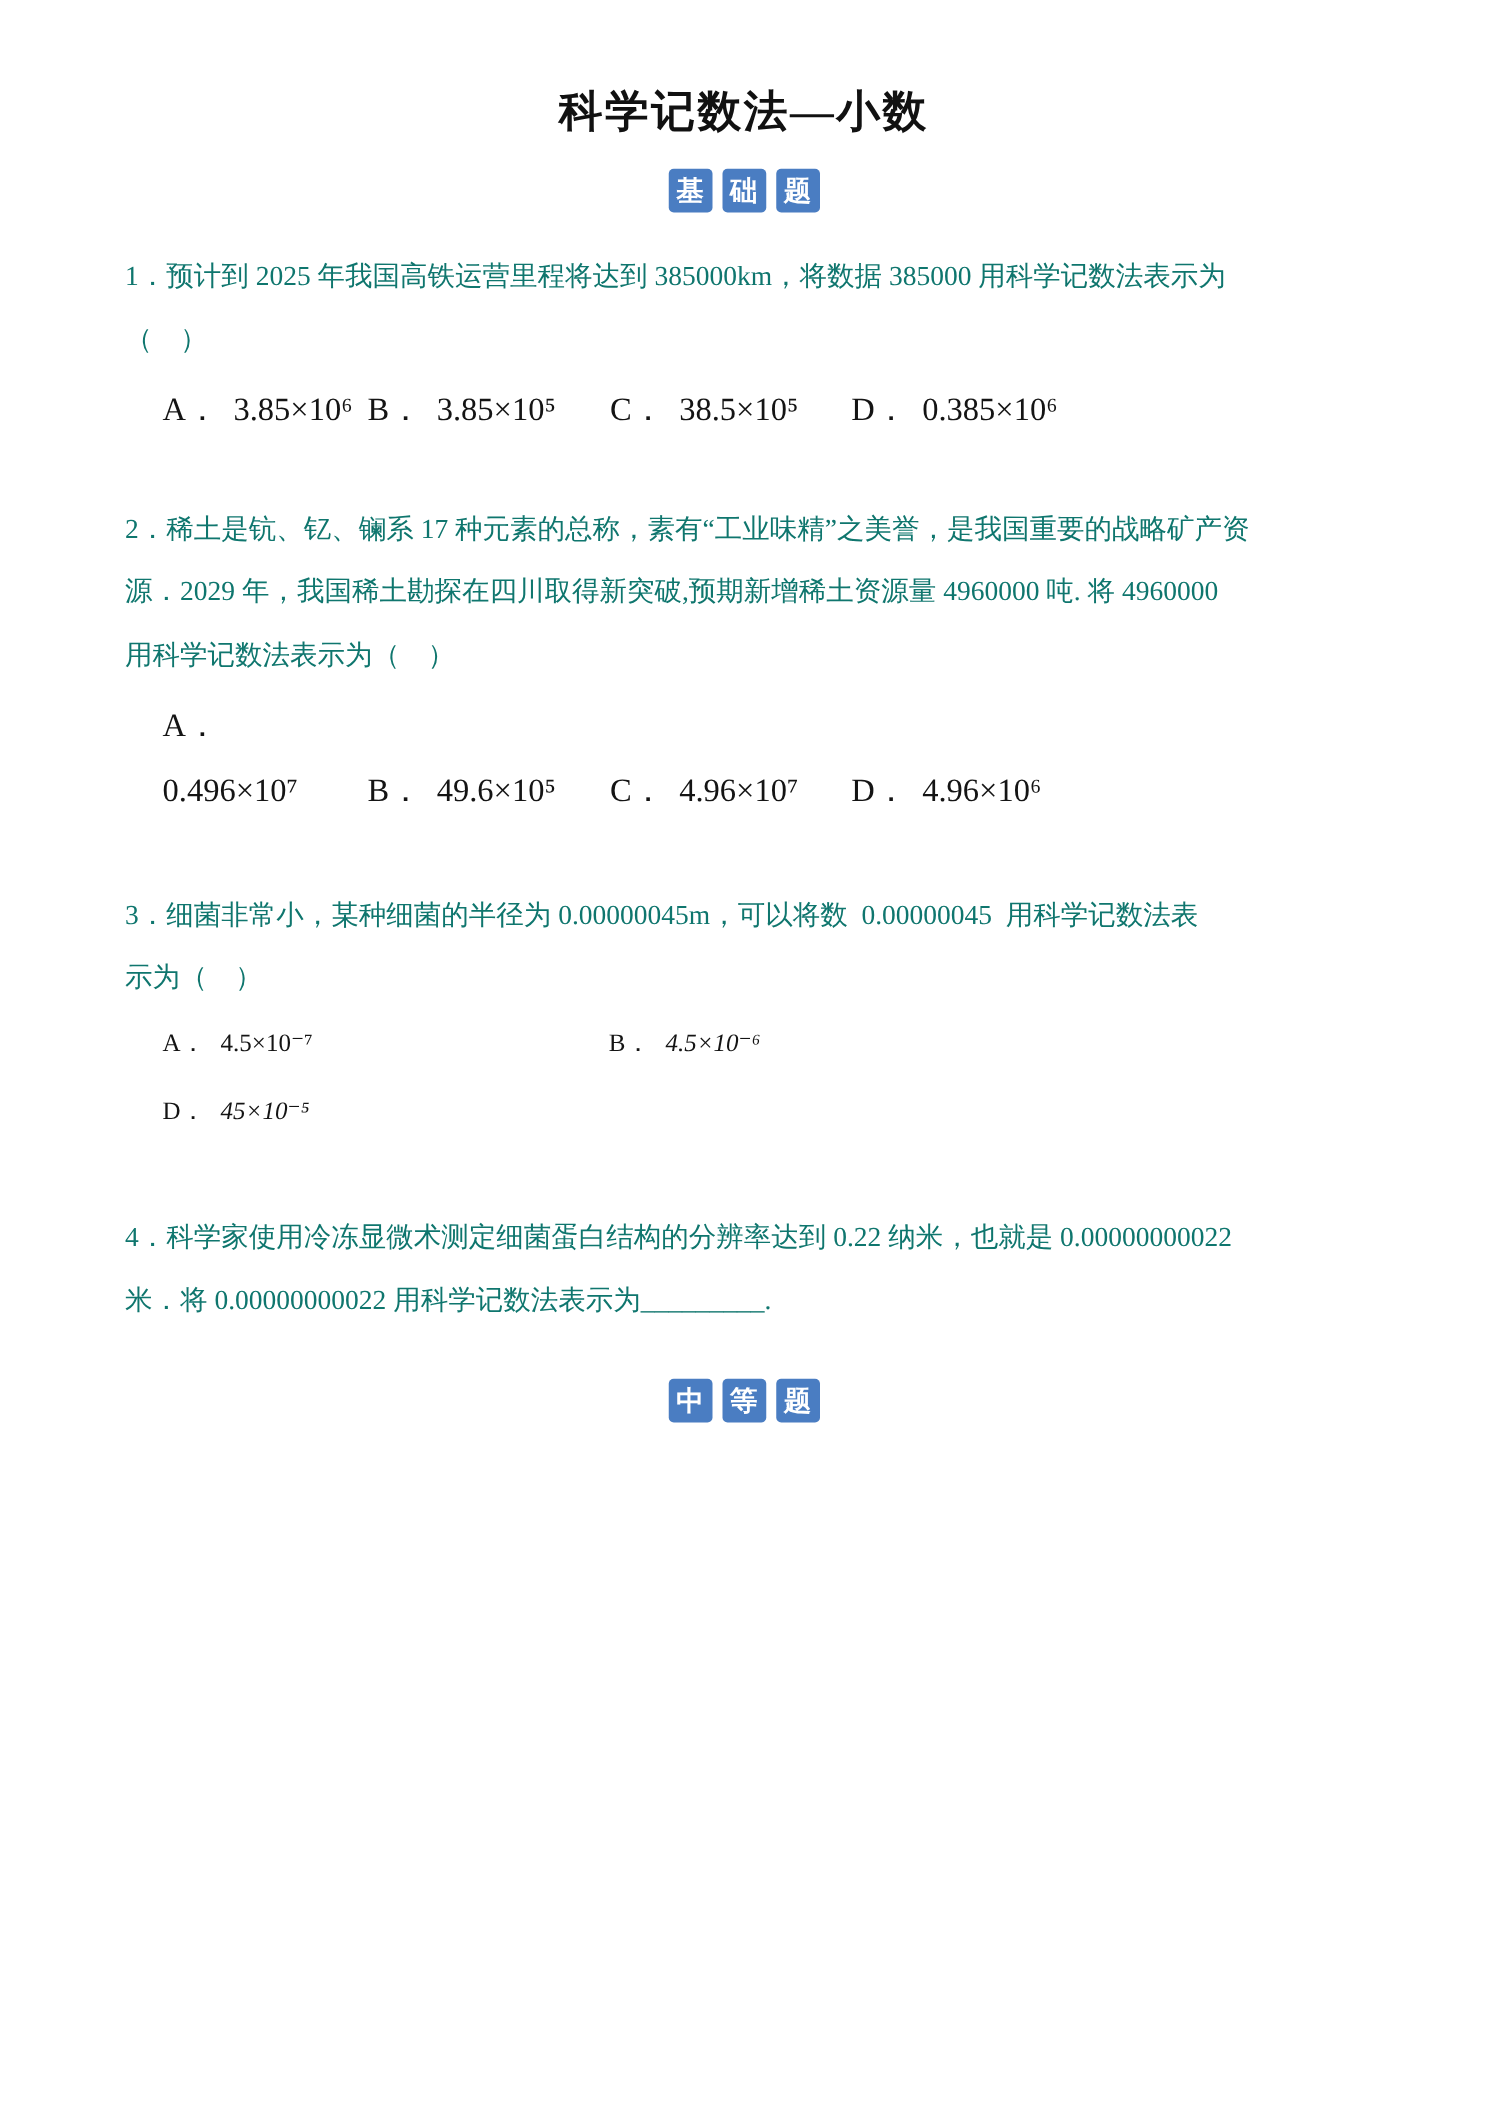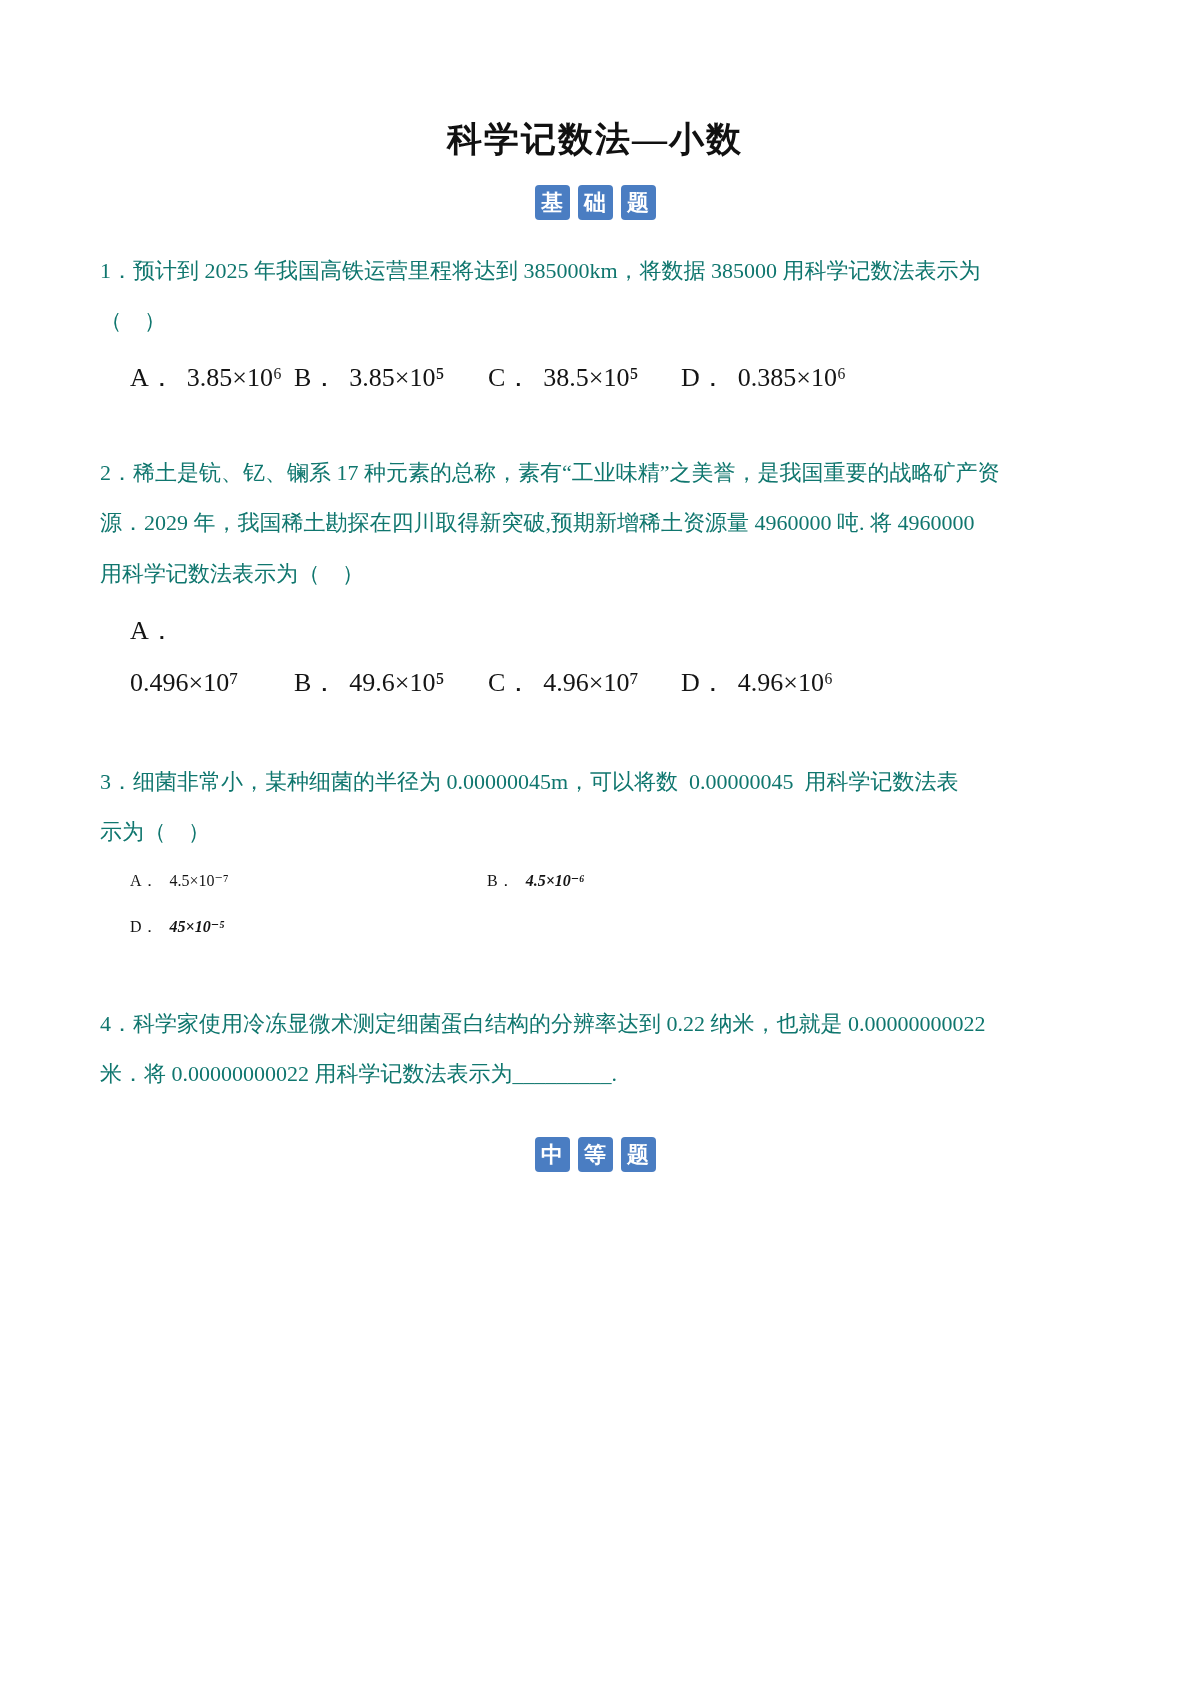--- a/index.html
+++ b/index.html
@@ -5,21 +5,21 @@
   html, body {
     margin: 0;
     padding: 0;
     background: #ffffff;
   }
   .page {
     position: relative;
     width: 1188px;
     height: 1682px;
     box-sizing: border-box;
-    padding: 116px 98px 0 100px;
+    padding: 66px 98px 0 100px;
     background: #ffffff;
     color: #141414;
     font-family: "Liberation Serif", "DejaVu Serif", serif;
     overflow: hidden;
   }
   .title {
     text-align: center;
     font-size: 35px;
     font-weight: bold;
     letter-spacing: 2px;
@@ -64,29 +64,28 @@
   }
   .options-row .option:nth-child(1) { width: 164px; }
   .options-row .option:nth-child(2) { width: 194px; }
   .options-row .option:nth-child(3) { width: 193px; }
   .options-grid {
     display: grid;
     grid-template-columns: 357px auto;
     row-gap: 14px;
     padding-left: 30px;
     margin-top: 8px;
-    font-size: 16px;
+    font-size: 20px;
     line-height: 2.0;
   }
   .opt-label {
     margin-right: 12px;
   }
   .math-italic {
     font-style: italic;
-    font-weight: bold;
   }
   .q3-block { margin-bottom: 56px; }
   .q1-block { margin-bottom: 44px; }
   .q2-block { margin-bottom: 48px; }
   .q4-block { margin-bottom: 38px; }
   .q5-block { margin-bottom: 36px; }
   .badge-group.mid { margin-bottom: 46px; }
 </style>
 </head>
 <body>

